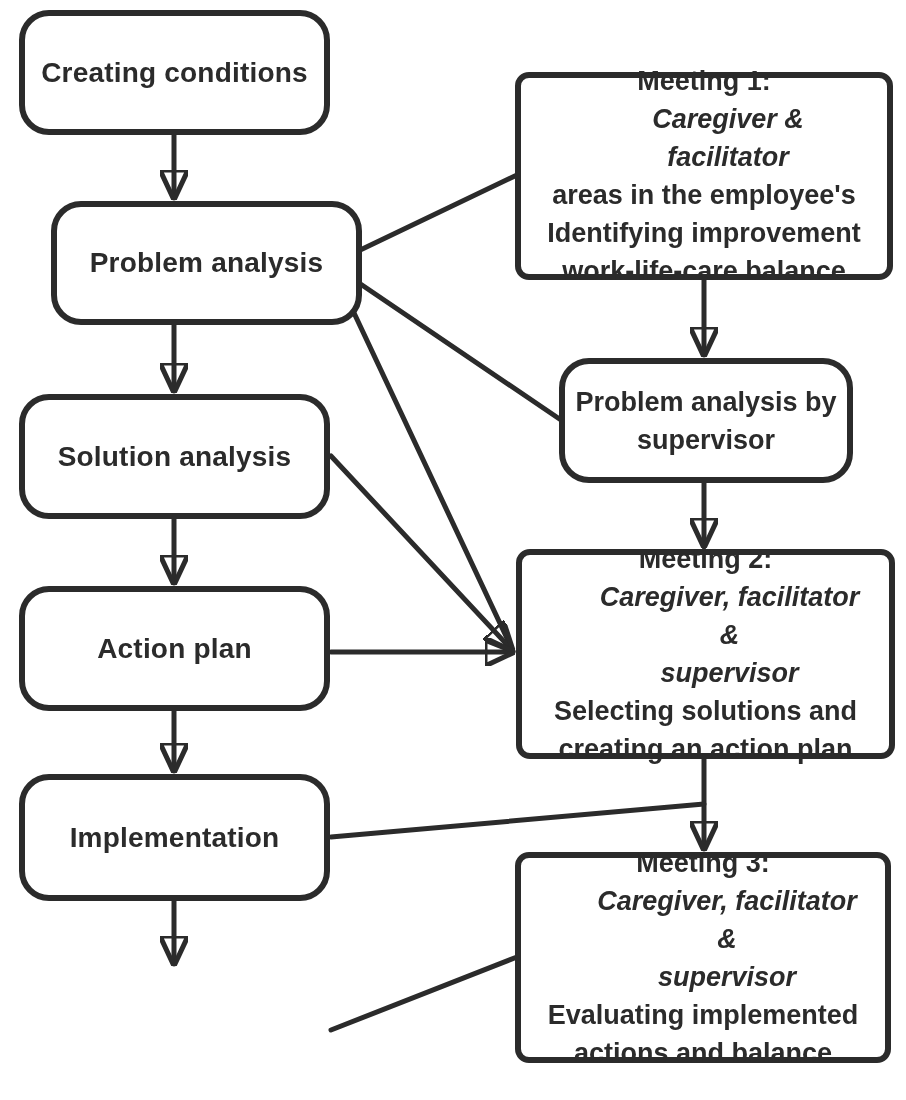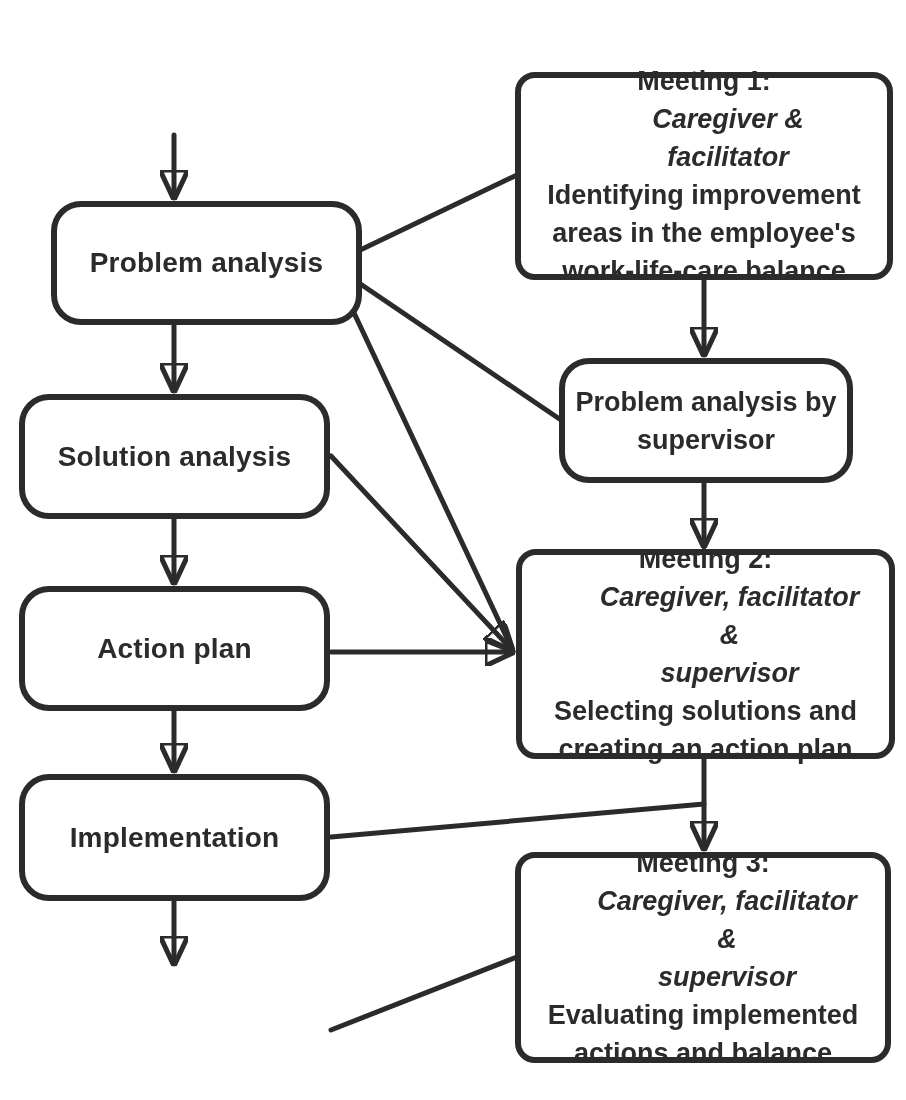--- a/index.html
+++ b/index.html
@@ -42,21 +42,21 @@
     justify-content: center;
     text-align: center;
     color: #2b2b2b;
     font-weight: bold;
   }
   .box.step {
     font-size: 28px;
     letter-spacing: 0.2px;
   }
   .box.meeting {
-    border-radius: 20px;
+    border-radius: 14px;
     font-size: 27px;
     line-height: 38px;
     padding: 4px 20px;
   }
   .box.small-right {
     border-radius: 30px;
     font-size: 27px;
     line-height: 38px;
   }
   .line-italic {
@@ -99,20 +99,23 @@
 
     <line x1="331" y1="264" x2="517" y2="175"></line>
     <line x1="331" y1="264" x2="561" y2="420"></line>
     <line x1="331" y1="264" x2="513" y2="651"></line>
     <line x1="331" y1="456" x2="512" y2="650" marker-end="url(#arrow)"></line>
     <line x1="331" y1="652" x2="513" y2="652" marker-end="url(#arrow)"></line>
     <line x1="331" y1="837" x2="704" y2="804"></line>
     <line x1="331" y1="1030" x2="517" y2="957"></line>
   </svg>
 
+  <div class="box step" id="box-creating">
+    <span>Creating conditions</span>
+  </div>
 
   <div class="box step" id="box-problem">
     <span>Problem analysis</span>
   </div>
 
   <div class="box step" id="box-solution">
     <span>Solution analysis</span>
   </div>
 
   <div class="box step" id="box-action">
@@ -120,22 +123,22 @@
   </div>
 
   <div class="box step" id="box-implementation">
     <span>Implementation</span>
   </div>
 
 
   <div class="box meeting" id="box-meeting1">
     <div>Meeting 1:</div>
     <div class="line-italic">Caregiver &amp; facilitator</div>
+    <div>areas in the employee's</div>
     <div>Identifying improvement</div>
-    <div>areas in the employee's</div>
     <div>work-life-care balance</div>
   </div>
 
   <div class="box small-right" id="box-supervisor">
     <div>Problem analysis by</div>
     <div>supervisor</div>
   </div>
 
   <div class="box meeting" id="box-meeting2">
     <div>Meeting 2:</div>

